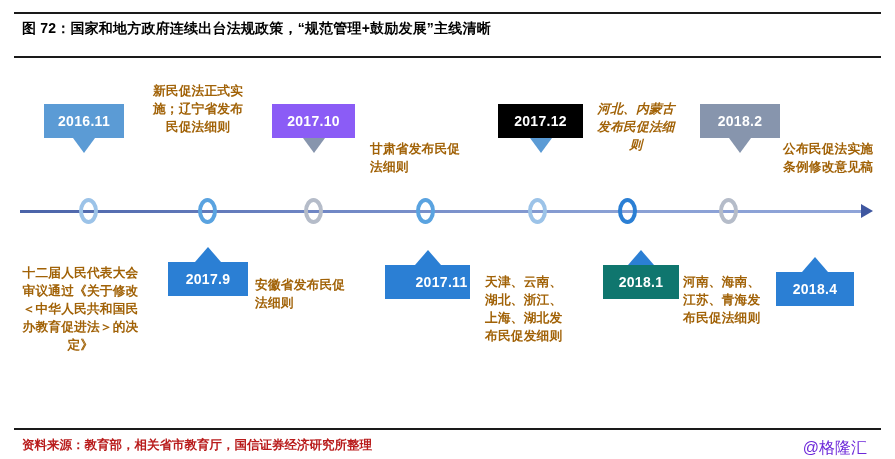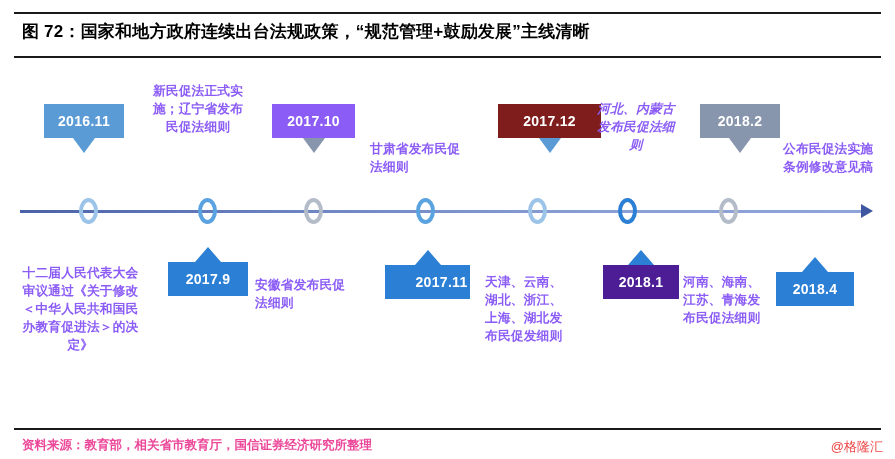--- a/index.html
+++ b/index.html
@@ -28,48 +28,48 @@
   .title-rule-bottom {
     position: absolute;
     left: 14px; top: 56px;
     width: 867px; height: 2px;
     background: #1a1a1a;
   }
   .fig-title {
     position: absolute;
     left: 22px; top: 20px;
     width: 850px;
-    font-size: 17px;
+    font-size: 14px;
     font-weight: bold;
     color: #000000;
     letter-spacing: 0.2px;
     white-space: nowrap;
   }
 
   
   .footer-rule {
     position: absolute;
     left: 14px; top: 428px;
     width: 867px; height: 2px;
     background: #1a1a1a;
   }
   .source-text {
     position: absolute;
     left: 22px; top: 437px;
     font-size: 12.5px;
     font-weight: bold;
-    color: #ec4899;
+    color: #b91c1c;
     font-family: "Liberation Serif", "DejaVu Serif", serif;
     white-space: nowrap;
   }
   .watermark {
     position: absolute;
-    right: 12px; top: 438px;
-    font-size: 13px;
-    color: #ef4444;
+    right: 28px; top: 438px;
+    font-size: 16px;
+    color: #6d28d9;
     white-space: nowrap;
   }
 
   
   .axis-line {
     position: absolute;
     left: 20px; top: 210px;
     width: 845px; height: 2.6px;
     background: linear-gradient(to right, #4a63a8 0%, #6f86c4 35%, #8aa0d4 70%, #8fa4d8 100%);
   }
@@ -122,21 +122,21 @@
     border-left: 13px solid transparent;
     border-right: 13px solid transparent;
   }
 
   
   .desc {
     position: absolute;
     font-size: 12.7px;
     font-weight: bold;
     line-height: 1.42;
-    color: #8b5cf6;
+    color: #a16207;
     letter-spacing: 0.2px;
   }
   .desc.center { text-align: center; }
   .desc.left { text-align: left; margin-top: 28px; }
 </style>
 </head>
 <body>
 
 <div id="figure">
 
@@ -166,25 +166,25 @@
         <span class="tail" style="border-bottom: 15px solid rgb(43, 127, 212);"></span>
       </div>
       <div class="badge down" style="left: 272px; top: 104px; width: 83px; height: 34px; background: #8b5cf6;">
         <span>2017.10</span>
         <span class="tail" style="border-top: 15px solid rgb(135, 149, 173);"></span>
       </div>
       <div class="badge up" style="left: 385px; top: 265px; width: 85px; height: 34px; background: rgb(43, 127, 212); padding-left: 28px;">
         <span>2017.11</span>
         <span class="tail" style="border-bottom: 15px solid rgb(43, 127, 212);"></span>
       </div>
-      <div class="badge down" style="left: 498px; top: 104px; width: 103px; height: 34px; background: #7f1d1d;">
+      <div class="badge down" style="left: 498px; top: 104px; width: 85px; height: 34px; background: #000000;">
         <span>2017.12</span>
         <span class="tail" style="border-top: 15px solid rgb(91, 155, 213);"></span>
       </div>
-      <div class="badge up" style="left: 603px; top: 265px; width: 76px; height: 34px; background: #4c1d95;">
+      <div class="badge up" style="left: 603px; top: 265px; width: 76px; height: 34px; background: #0f766e;">
         <span>2018.1</span>
         <span class="tail" style="border-bottom: 15px solid rgb(43, 127, 212);"></span>
       </div>
       <div class="badge down" style="left: 700px; top: 104px; width: 80px; height: 34px; background: rgb(135, 149, 173);">
         <span>2018.2</span>
         <span class="tail" style="border-top: 15px solid rgb(135, 149, 173);"></span>
       </div>
       <div class="badge up" style="left: 776px; top: 272px; width: 78px; height: 34px; background: rgb(43, 127, 212);">
         <span>2018.4</span>
         <span class="tail" style="border-bottom: 15px solid rgb(43, 127, 212);"></span>

